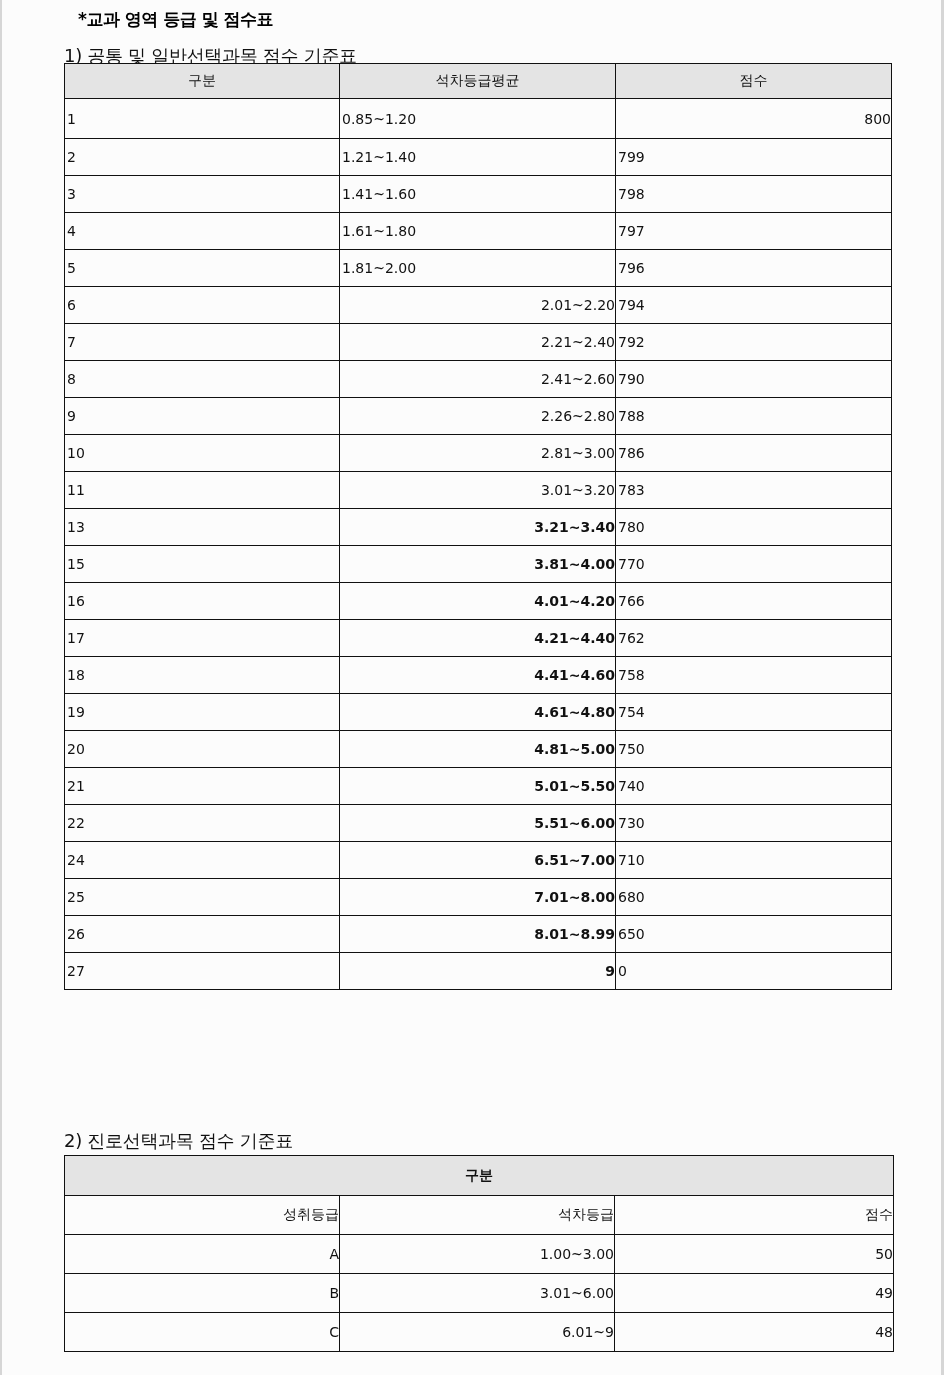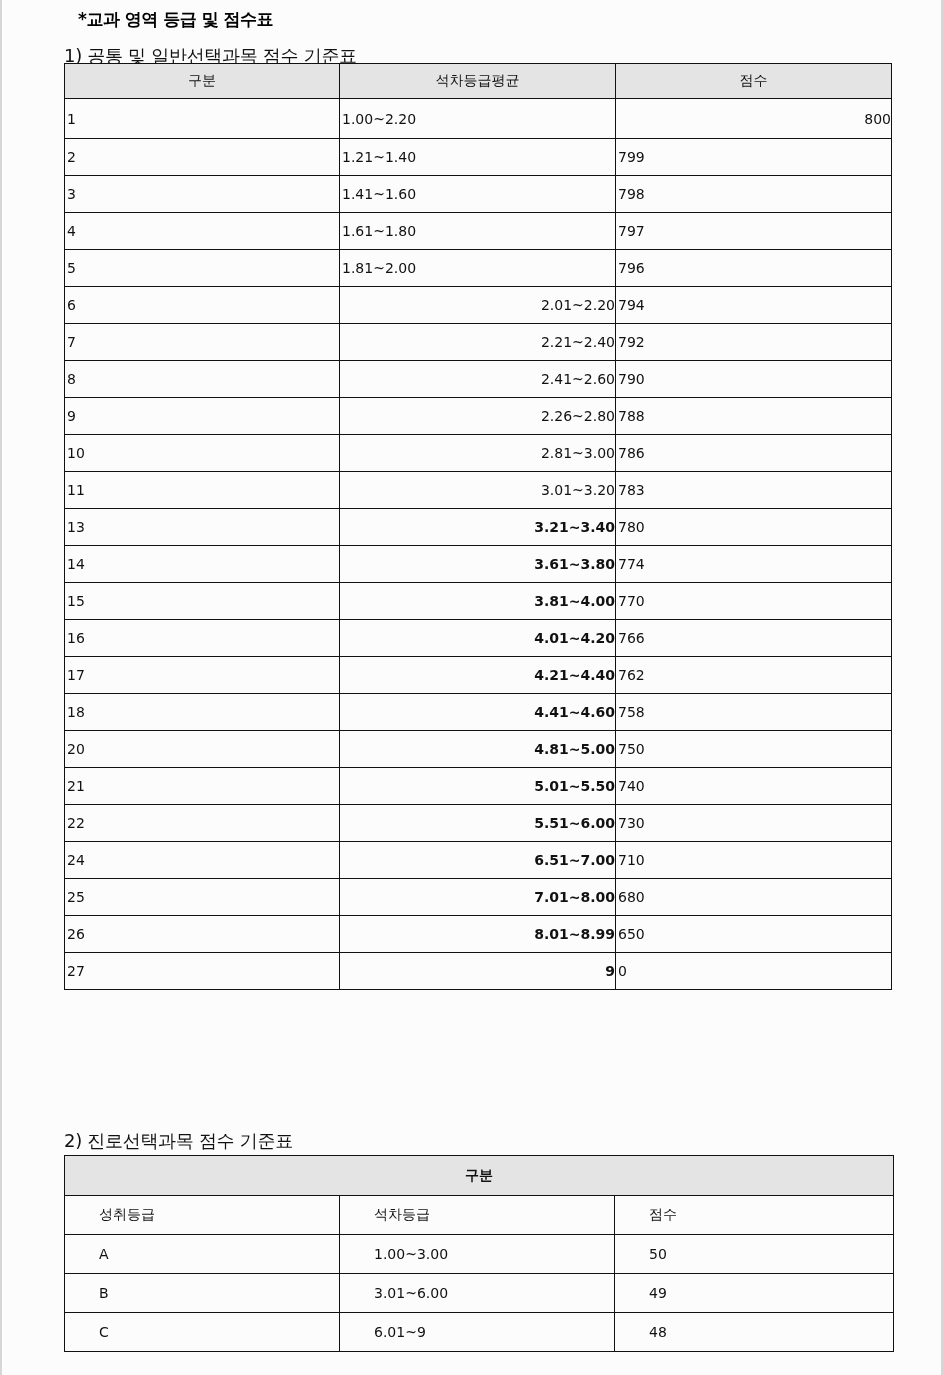--- a/index.html
+++ b/index.html
@@ -26,21 +26,21 @@
   }
   #t1 { left: 64px; top: 63px; width: 827px; }
   #t1 th { height: 34px; background: #e4e4e4; text-align: center; }
   #t1 td { height: 36px; }
   #t1 tr.first td { height: 39px; }
   .l { text-align: left; padding-left: 2px; }
   .c { text-align: right; }
   .b { font-weight: bold; }
   #t2 { left: 64px; top: 1155px; width: 829px; }
   #t2 th.group { height: 39px; background: #e4e4e4; text-align: center; font-weight: bold; }
-  #t2 td { height: 38px; text-align: left; padding-left: 34px; }
+  #t2 td { height: 38px; text-align: right; padding-left: 34px; }
   #t2 tr.sub td { height: 38px; }
 </style>
 </head>
 <body>
 
 <div class="edge-left"></div>
 <div class="edge-right"></div>
 
 <div class="title">*교과 영역 등급 및 점수표</div>
 <div class="subtitle" style="top:44px">1) 공통 및 일반선택과목 점수 기준표</div>
@@ -54,21 +54,21 @@
   <thead>
     <tr>
       <th>구분</th>
       <th>석차등급평균</th>
       <th>점수</th>
     </tr>
   </thead>
   <tbody id="t1-body">
       <tr class="first">
         <td class="l">1</td>
-        <td class="l">1.00~2.20</td>
+        <td class="l">0.85~1.20</td>
         <td class="c">800</td>
       </tr>
       <tr>
         <td class="l">2</td>
         <td class="l">1.21~1.40</td>
         <td class="l">799</td>
       </tr>
       <tr>
         <td class="l">3</td>
         <td class="l">1.41~1.60</td>
@@ -113,43 +113,43 @@
         <td class="l">11</td>
         <td class="c">3.01~3.20</td>
         <td class="l">783</td>
       </tr>
       <tr>
         <td class="l">13</td>
         <td class="c b">3.21~3.40</td>
         <td class="l">780</td>
       </tr>
       <tr>
-        <td class="l">14</td>
-        <td class="c b">3.61~3.80</td>
-        <td class="l">774</td>
-      </tr>
-      <tr>
         <td class="l">15</td>
         <td class="c b">3.81~4.00</td>
         <td class="l">770</td>
       </tr>
       <tr>
         <td class="l">16</td>
         <td class="c b">4.01~4.20</td>
         <td class="l">766</td>
       </tr>
       <tr>
         <td class="l">17</td>
         <td class="c b">4.21~4.40</td>
         <td class="l">762</td>
       </tr>
       <tr>
         <td class="l">18</td>
         <td class="c b">4.41~4.60</td>
         <td class="l">758</td>
+      </tr>
+      <tr>
+        <td class="l">19</td>
+        <td class="c b">4.61~4.80</td>
+        <td class="l">754</td>
       </tr>
       <tr>
         <td class="l">20</td>
         <td class="c b">4.81~5.00</td>
         <td class="l">750</td>
       </tr>
       <tr>
         <td class="l">21</td>
         <td class="c b">5.01~5.50</td>
         <td class="l">740</td>

